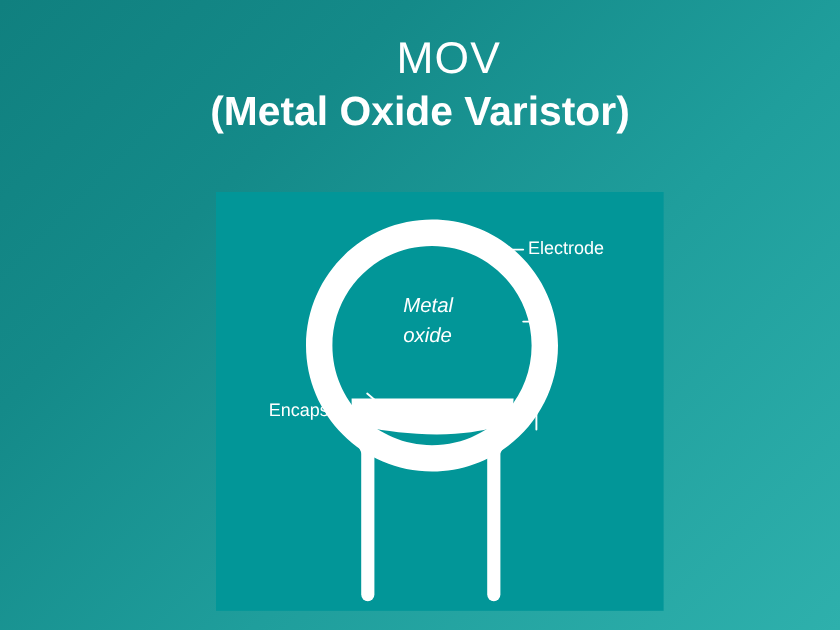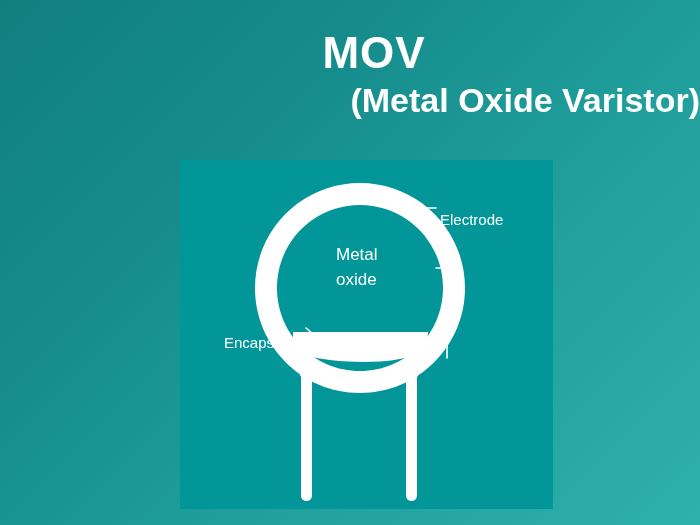--- a/index.html
+++ b/index.html
@@ -18,33 +18,32 @@
   
   #title-block {
     position: absolute;
     top: 30px;
     left: 0;
     width: 700px;
     text-align: center;
     color: #ffffff;
   }
   #main-title {
-    font-size: 44px;
-    font-weight: bold;
+    font-size: 37px;
+    font-weight: normal;
     letter-spacing: 1px;
     line-height: 1.05;
     margin: 0;
     padding-left: 48px;
   }
   #sub-title {
     font-size: 34px;
     font-weight: bold;
     line-height: 1.1;
     margin: 6px 0 0 0;
-    text-align: right;
   }
   
   #diagram-panel {
     position: absolute;
     left: 180px;
     top: 160px;
     width: 373px;
     height: 349px;
     background: #029698;
     overflow: hidden;
@@ -64,22 +63,22 @@
     line-height: 1.05;
     white-space: nowrap;
     font-family: "Liberation Sans", sans-serif;
   }
   #label-metal-oxide {
     left: 156px;
     top: 83px;
     font-size: 17px;
     line-height: 1.45;
   }
-  #label-metal-oxide span { display: block; }
-  #label-electrode-top { left: 260px; top: 40px; margin-top: 12px; }
+  #label-metal-oxide span { display: block; font-style: italic; }
+  #label-electrode-top { left: 260px; top: 40px; }
   #label-encapsulation { left: 44px; top: 175px; }
 </style>
 </head>
 <body>
 
 <div id="root">
 
   <div id="title-block">
     <div id="main-title">MOV</div>
     <div id="sub-title">(Metal Oxide Varistor)</div>

